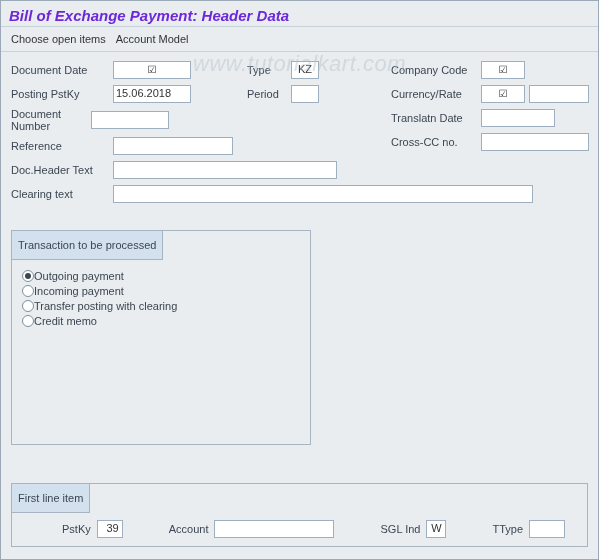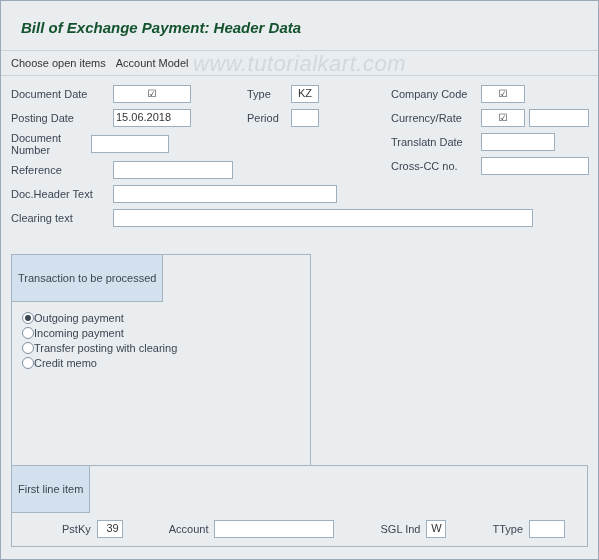--- a/index.html
+++ b/index.html
@@ -15,25 +15,25 @@
     position: relative;
     border: 1px solid #9ba8b5;
     overflow: hidden;
   }
   .titlebar {
     background: #e9edf0;
     padding: 6px 8px 2px 8px;
     border-bottom: 1px solid #c8d2db;
   }
   .titlebar h1 {
-    margin: 12px;
+    margin: 0;
     font-size: 15px;
     font-weight: bold;
     font-style: italic;
-    color: #14532d;
+    color: #6d28d9;
   }
   .toolbar {
     padding: 4px 8px;
     display: flex;
     gap: 6px;
     border-bottom: 1px solid #c8d2db;
     background: #e9edf0;
   }
   .toolbar-btn {
     font-size: 11px;
@@ -87,21 +87,21 @@
     background: #e9edf0;
     margin: 6px 10px 8px 10px;
     position: relative;
   }
   .groupbox .gbtitle {
     background: #d3e1ee;
     border: 1px solid #a7b5c2;
     display: inline-block;
     font-size: 11px;
     color: #3b4652;
-    padding: 17px 6px;
+    padding: 8px 6px;
     position: relative;
     top: -1px; left: -1px;
   }
   .groupbox .gbbody {
     padding: 6px 10px 8px 10px;
   }
   .radio-row {
     display: flex;
     align-items: center;
     gap: 0;
@@ -154,21 +154,21 @@
 
   <div class="form-area">
     <div class="cols">
 
       <div class="col">
         <div class="row">
           <span class="label" style="width:102px">Document Date</span>
           <div class="input" style="width:78px;text-align:center"><span class="check-icon">☑</span></div>
         </div>
         <div class="row">
-          <span class="label" style="width:102px">Posting Date</span>
+          <span class="label" style="width:102px">Posting PstKy</span>
           <div class="input" style="width:78px">15.06.2018</div>
         </div>
         <div class="row">
           <span class="label" style="width:80px">Document Number</span>
           <div class="input" style="width:78px"></div>
         </div>
         <div class="row">
           <span class="label" style="width:102px">Reference</span>
           <div class="input" style="width:120px"></div>
         </div>

